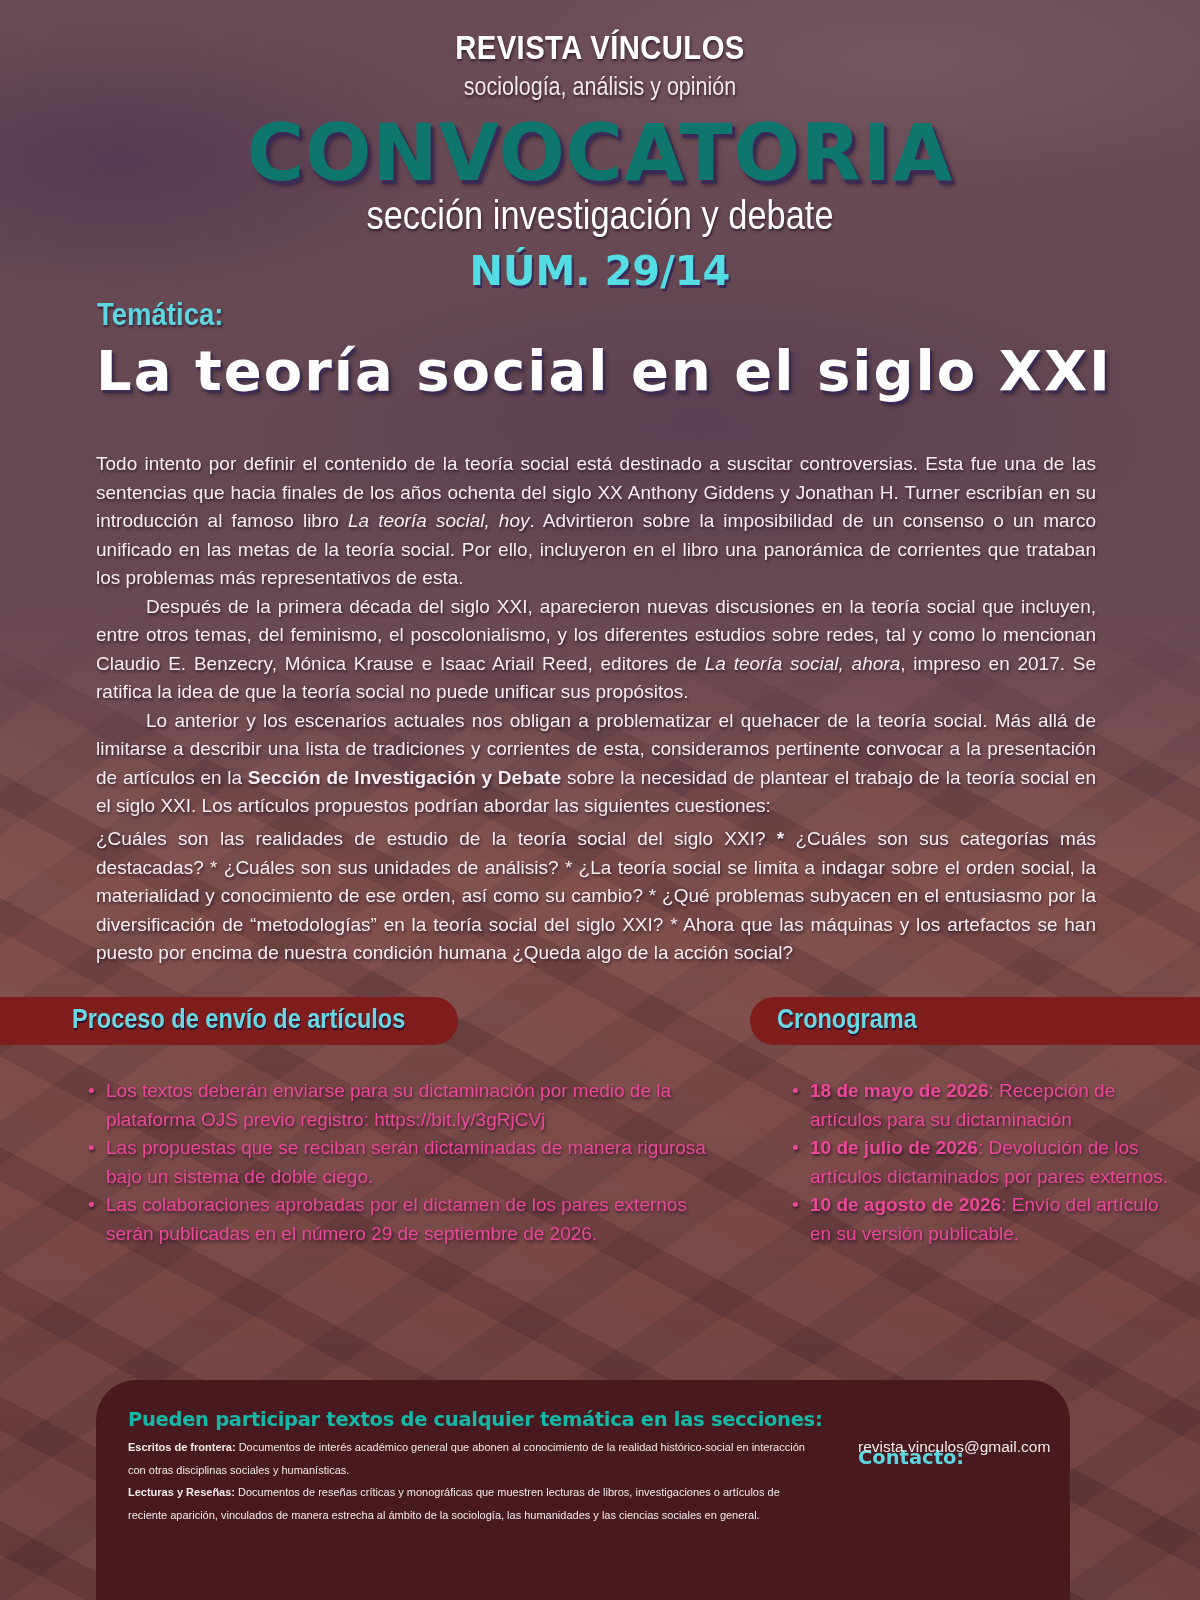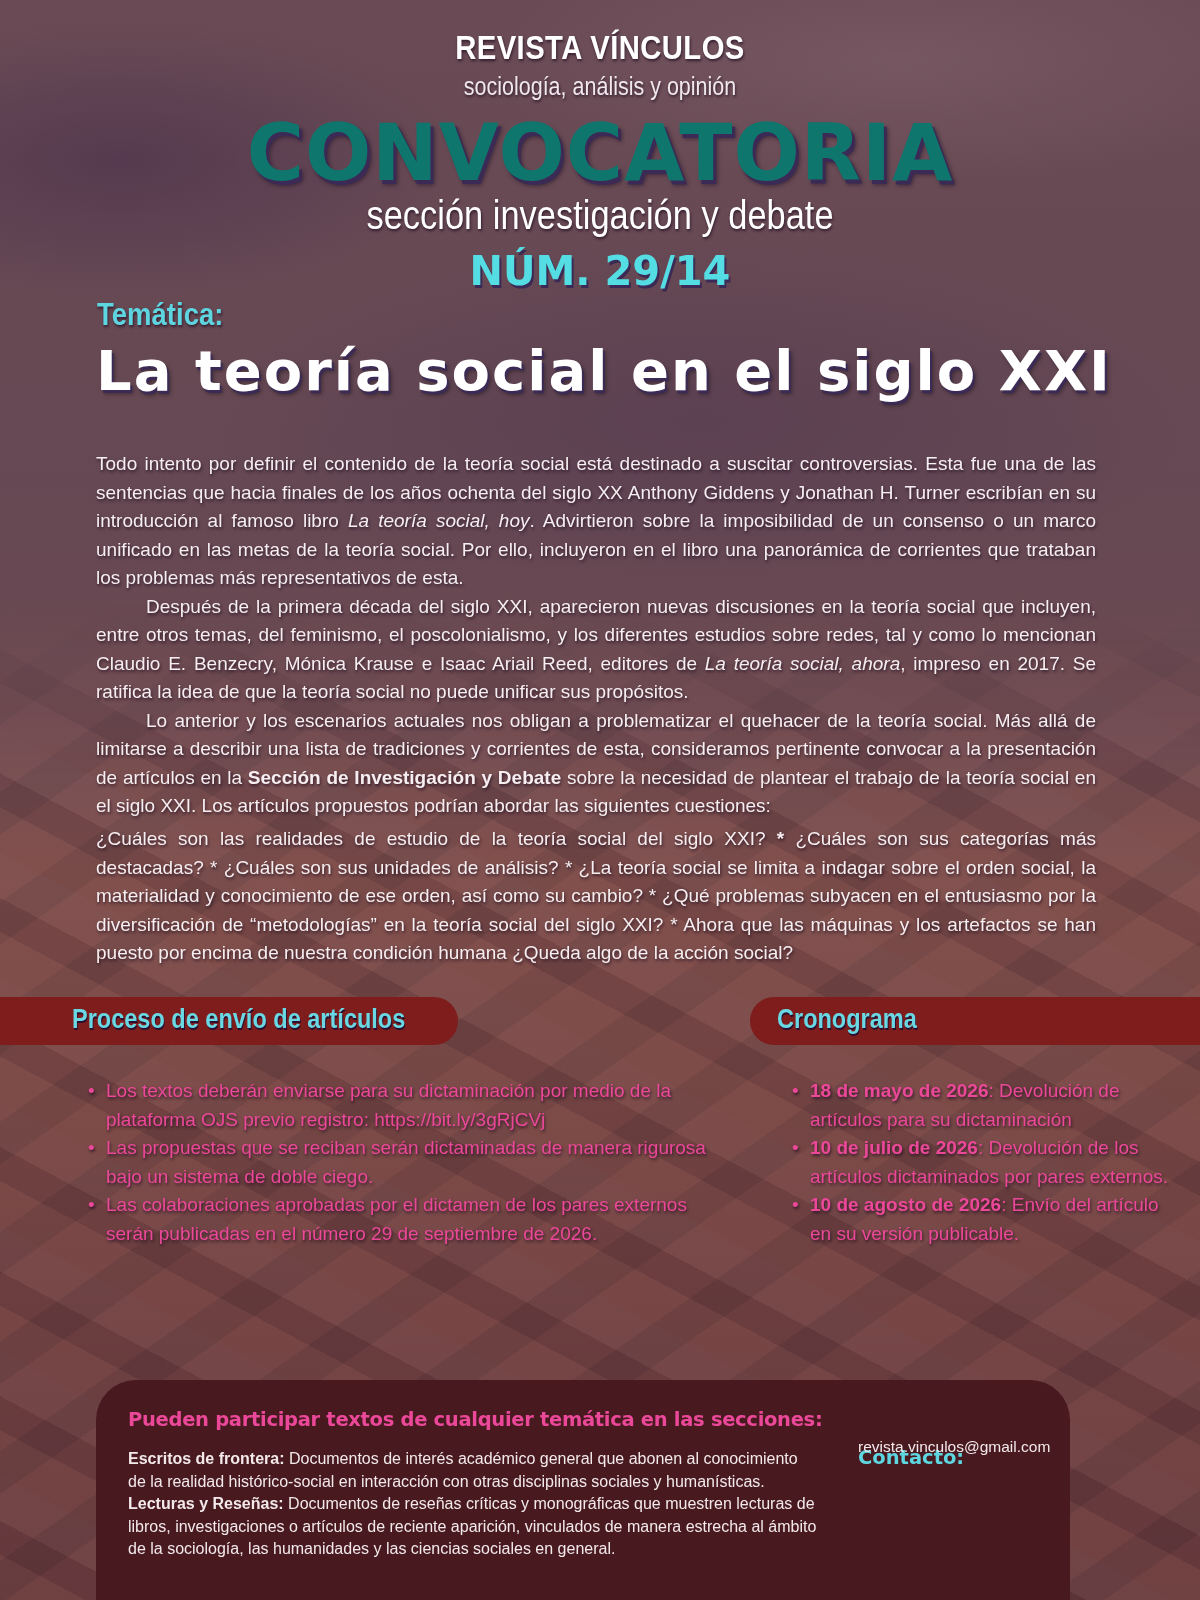--- a/index.html
+++ b/index.html
@@ -65,24 +65,24 @@
     ul.bul { position: absolute; margin: 0; padding: 0; list-style: none; font-size: 19px; line-height: 28.5px; color: #ec4899; }
     ul.bul li { position: relative; padding-left: 18px; }
     ul.bul li::before { content: "•"; position: absolute; left: 0; top: 0; }
     #proceso-list { left: 88px; top: 1077px; width: 640px; }
     #crono-list { left: 792px; top: 1077px; width: 380px; }
     #footer {
       position: absolute; left: 96px; top: 1380px; width: 974px; height: 240px;
       background: #481a20; border-radius: 40px 40px 0 0;
     }
     #footer-title {
-      position: absolute; left: 32px; top: 28px; font-size: 19.5px; font-weight: bold; color: #ec4899;
+      position: absolute; left: 32px; top: 28px; font-size: 19.5px; font-weight: bold; color: #14b8a6;
       font-family: "DejaVu Sans", sans-serif; white-space: nowrap; letter-spacing: -0.3px;
     }
-    #footer-sections { position: absolute; left: 32px; top: 56px; width: 690px; font-size: 16px; line-height: 22.5px; color: #f3e9ea; margin-top: 12px; }
+    #footer-sections { position: absolute; left: 32px; top: 56px; width: 690px; font-size: 11px; line-height: 22.5px; color: #f3e9ea; }
     #footer-sections p { margin: 0; }
     #contact-label { position: absolute; left: 762px; top: 28px; font-size: 19.5px; font-weight: bold; color: #5ed6e0; font-family: "DejaVu Sans", sans-serif; margin-top: 38px; }
     #contact-email { position: absolute; left: 762px; top: 58px; font-size: 15.5px; color: #f3e9ea; }
   </style>
 </head>
 <body>
 
 <div class="bricks"></div>
 
 <div id="mag-title" class="center shadow">REVISTA VÍNCULOS</div>
@@ -109,21 +109,21 @@
   <div class="band-title">Cronograma</div>
 </div>
 
 <ul id="proceso-list" class="bul shadow">
   <li>Los textos deberán enviarse para su dictaminación por medio de la plataforma OJS previo registro: https://bit.ly/3gRjCVj</li>
   <li>Las propuestas que se reciban serán dictaminadas de manera rigurosa bajo un sistema de doble ciego.</li>
   <li>Las colaboraciones aprobadas por el dictamen de los pares externos serán publicadas en el número 29 de septiembre de 2026.</li>
 </ul>
 
 <ul id="crono-list" class="bul shadow">
-  <li><b>18 de mayo de 2026</b><span>: Devolución de artículos para su dictaminación</span></li>
+  <li><b>18 de mayo de 2026</b><span>: Recepción de artículos para su dictaminación</span></li>
   <li><b>10 de julio de 2026</b><span>: Devolución de los artículos dictaminados por pares externos.</span></li>
   <li><b>10 de agosto de 2026</b><span>: Envío del artículo en su versión publicable.</span></li>
 </ul>
 
 <div id="footer">
   <div id="footer-title">Pueden participar textos de cualquier temática en las secciones:</div>
   <div id="footer-sections">
     <p><b>Escritos de frontera:</b><span> Documentos de interés académico general que abonen al conocimiento de la realidad histórico-social en interacción con otras disciplinas sociales y humanísticas.</span></p>
     <p><b>Lecturas y Reseñas:</b><span> Documentos de reseñas críticas y monográficas que muestren lecturas de libros, investigaciones o artículos de reciente aparición, vinculados de manera estrecha al ámbito de la sociología, las humanidades y las ciencias sociales en general.</span></p>
   </div>

